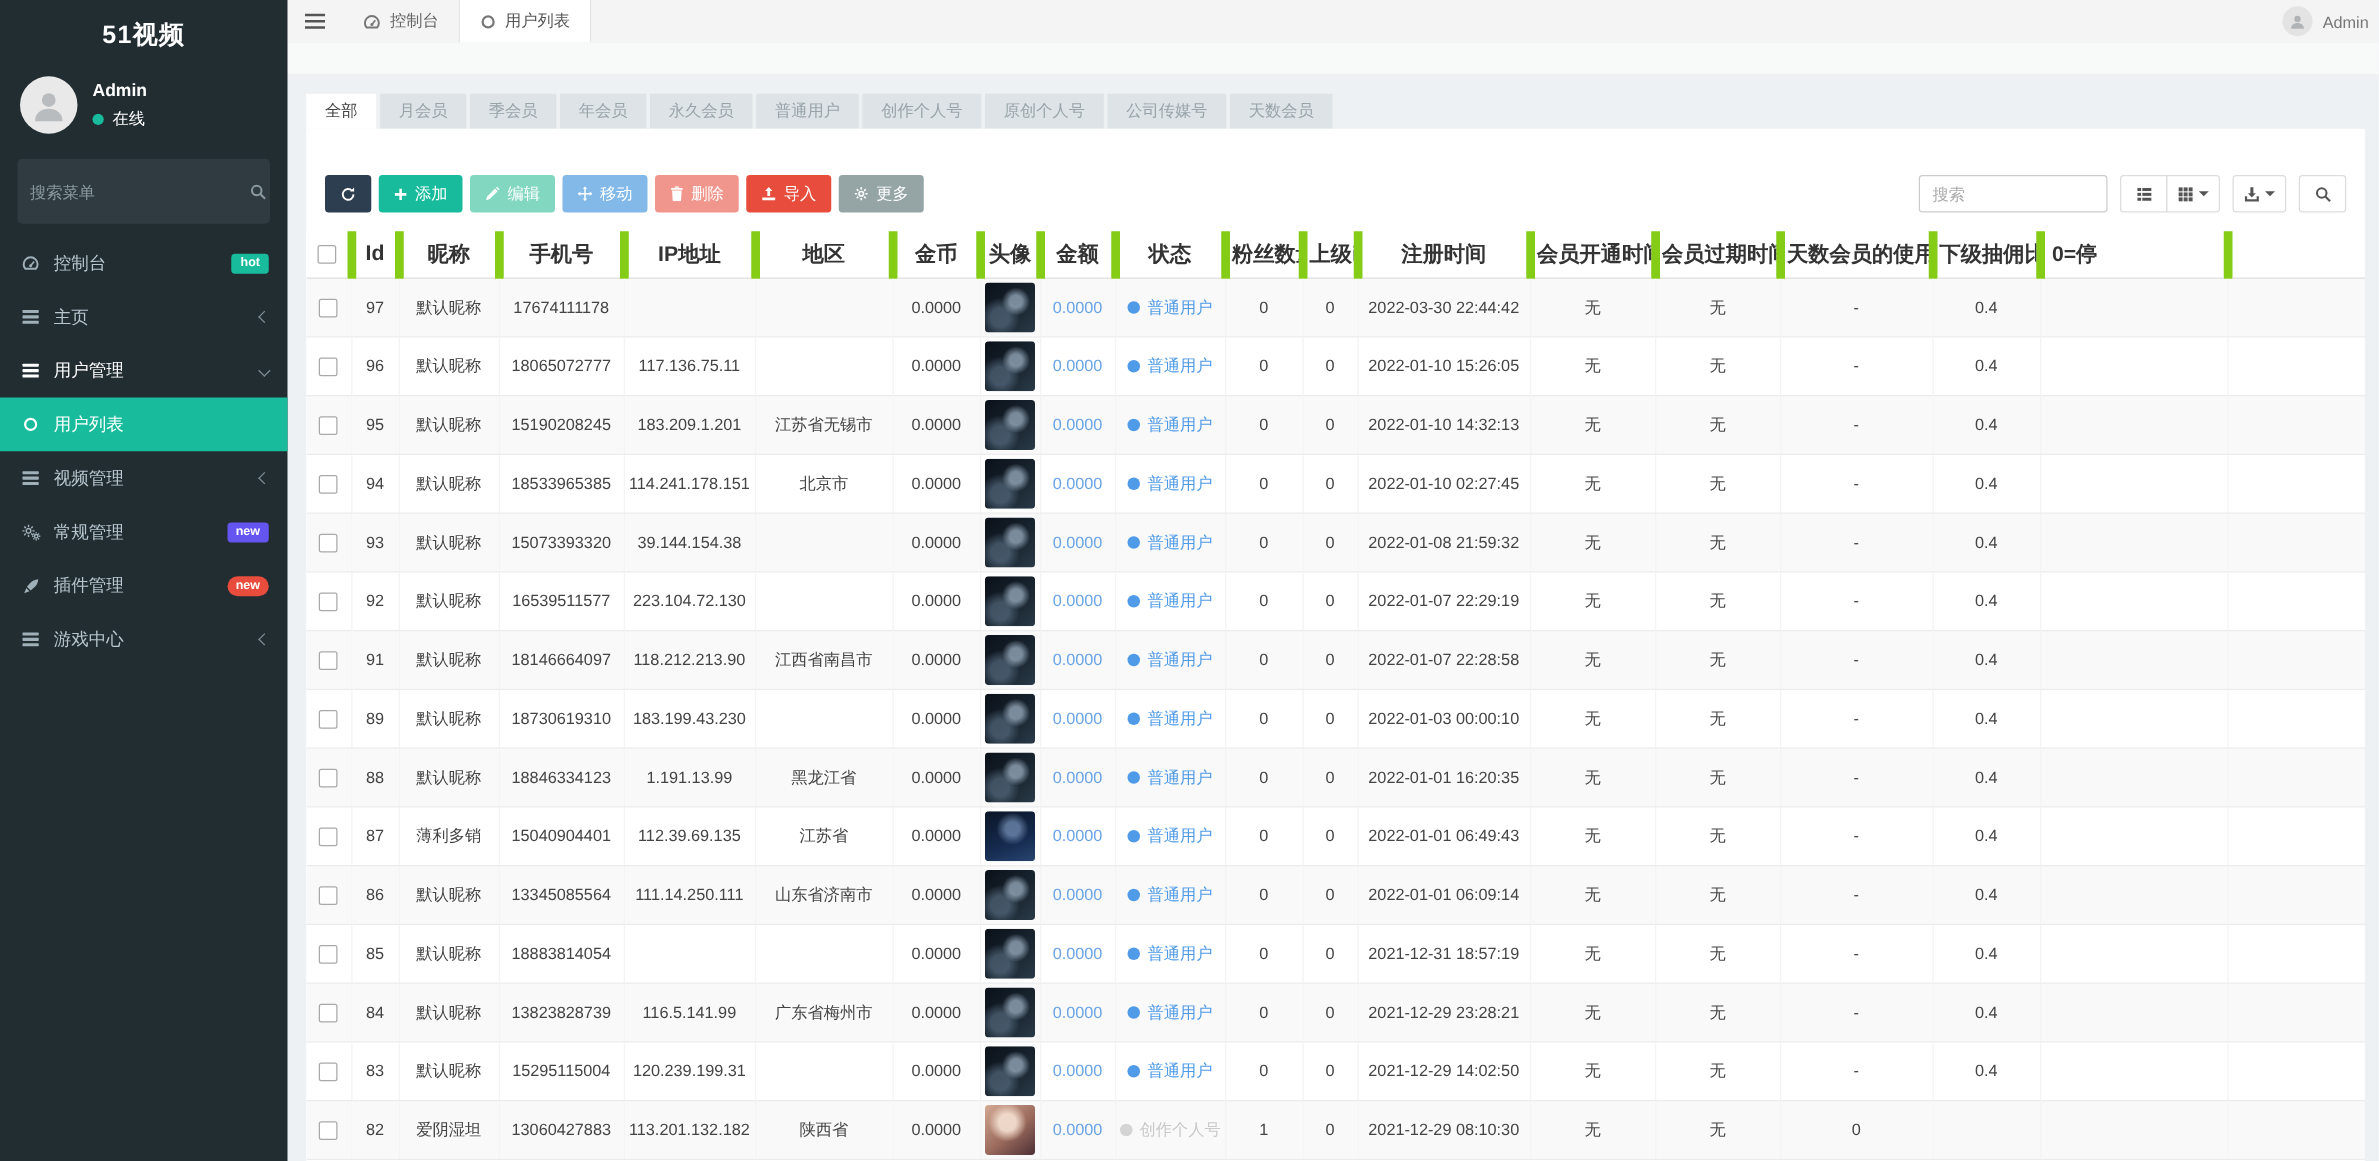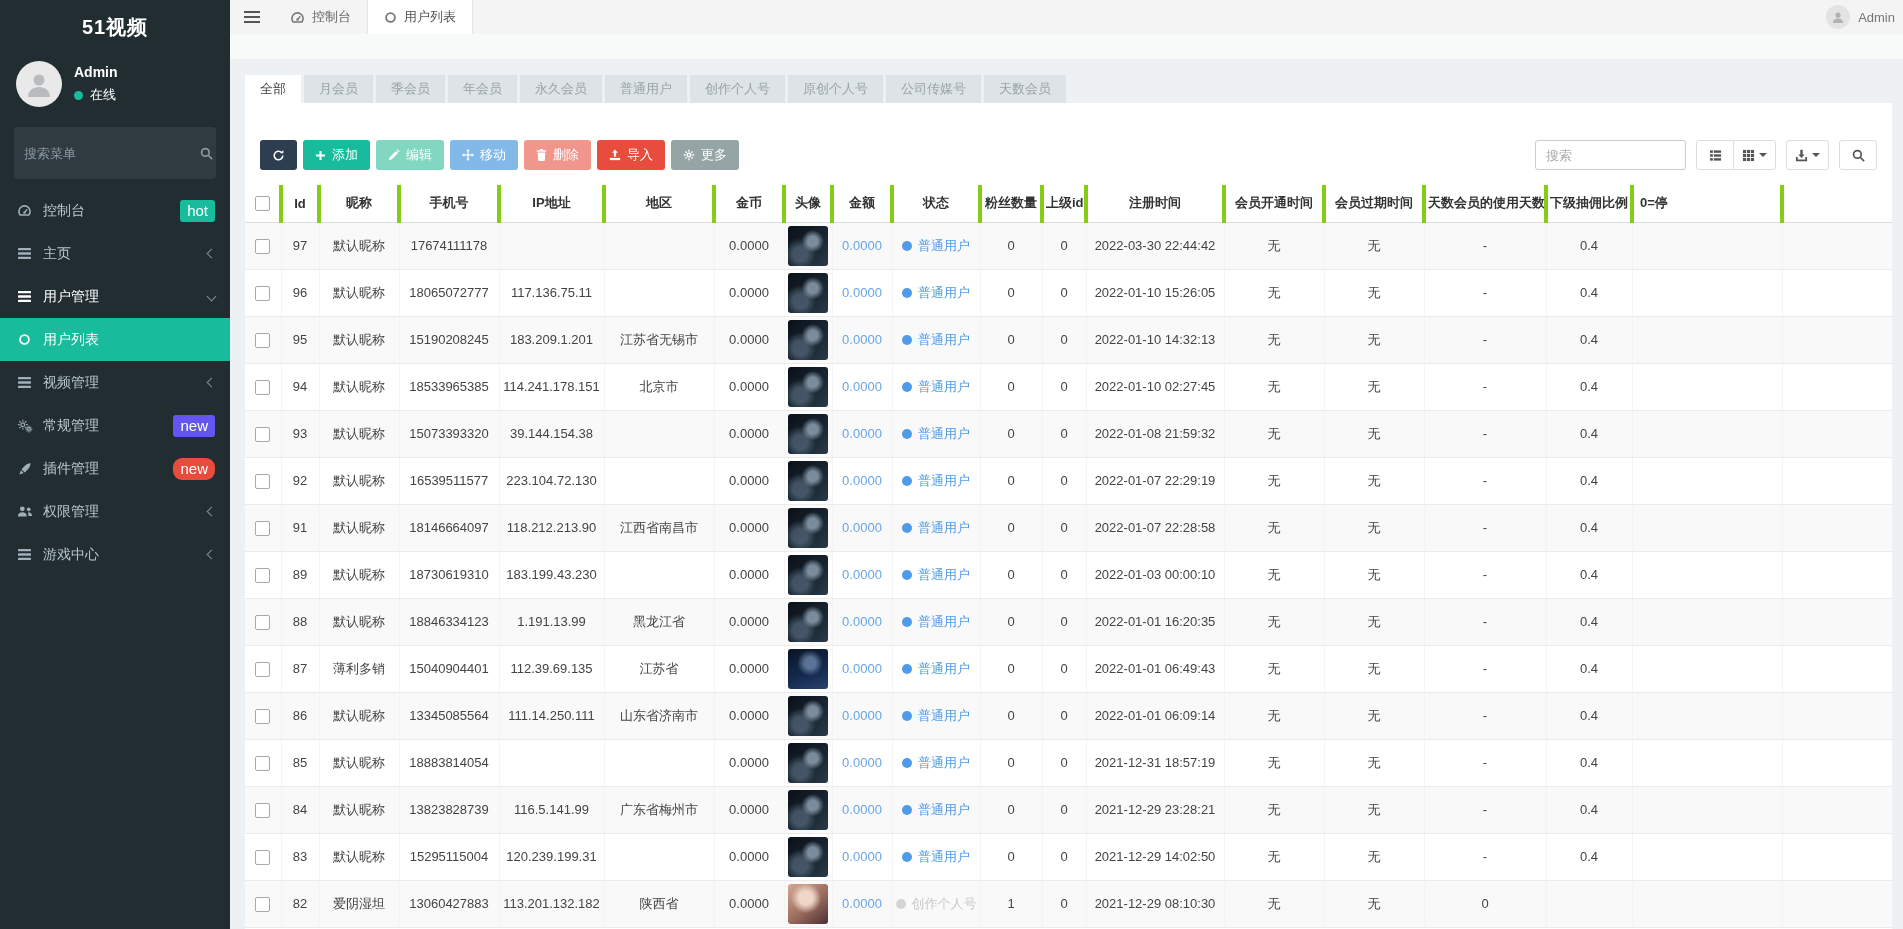--- a/index.html
+++ b/index.html
@@ -20,21 +20,21 @@
   .sidesearch input::placeholder { color:#8a99a0; }
   .ssicon { color:#8a99a0; display:flex; }
   #menu { margin-top:10px; }
   .menu-item { height:43px; display:flex; align-items:center; padding:0 15px; color:#b8c7ce; cursor:pointer; font-size:14px; }
   .menu-item .mi-icon { width:19px; display:flex; justify-content:center; color:#9fb0b8; flex:none; }
   .menu-item .mi-label { margin-left:9px; white-space:nowrap; }
   .menu-item.expanded { color:#fff; }
   .menu-item.expanded .mi-icon { color:#fff; }
   .menu-item.active { background:#18bc9c; color:#fff; }
   .menu-item.active .mi-icon { color:#fff; }
-  .mi-badge { margin-left:auto; color:#fff; font-size:15px; font-weight:normal; padding:2px 7px; border-radius:3px; line-height:1.2; }
+  .mi-badge { margin-left:auto; color:#fff; font-size:10px; font-weight:bold; padding:2px 7px; border-radius:3px; line-height:1.2; }
   .mi-badge.pill { border-radius:9px; }
   .mi-chevron { margin-left:auto; width:7px; height:7px; border-right:1.6px solid #7f8f96; border-bottom:1.6px solid #7f8f96; flex:none; }
   .mi-chevron.left { transform:rotate(135deg); }
   .mi-chevron.down { transform:rotate(45deg); }
 
   
   #topbar { position:absolute; left:230px; top:0; right:0; height:34px; background:#f4f4f4; display:flex; align-items:stretch; }
   #hamburger { width:44px; display:flex; align-items:center; justify-content:center; cursor:pointer; }
   .hbars { width:16px; height:2px; background:#555; position:relative; }
   .hbars::before,.hbars::after { content:""; position:absolute; left:0; width:16px; height:2px; background:#555; }
@@ -64,21 +64,21 @@
   .igroup { display:flex; margin-left:10px; }
   .ibtn { height:30px; min-width:38px; background:#fff; border:1px solid #ddd; color:#555; display:inline-flex; align-items:center; justify-content:center; gap:4px; cursor:pointer; padding:0 8px; }
   .igroup .ibtn + .ibtn { margin-left:-1px; }
   .igroup .ibtn:first-child { border-radius:3px 0 0 3px; }
   .igroup .ibtn:last-child { border-radius:0 3px 3px 0; }
   .igroup.single .ibtn { border-radius:3px; }
   .caret { width:0; height:0; border-left:4px solid transparent; border-right:4px solid transparent; border-top:4px solid #555; display:inline-block; }
 
   
   table { border-collapse:collapse; table-layout:fixed; width:1837px; }
-  th { height:37px; font-size:13px; font-weight:bold; color:#333; text-align:center; border-bottom:1px solid #ddd; border-right:4px solid #84cc16; background:#fff; white-space:nowrap; overflow:hidden; padding:0 2px; }
+  th { height:37px; font-size:17px; font-weight:bold; color:#333; text-align:center; border-bottom:1px solid #ddd; border-right:7px solid #84cc16; background:#fff; white-space:nowrap; overflow:hidden; padding:0 2px; }
   th.col-stop { text-align:left; padding-left:6px; }
   td { height:47px; text-align:center; font-size:13px; color:#444; border-bottom:1px solid #ececec; border-right:1px solid #f4f4f4; white-space:nowrap; overflow:hidden; padding:0 2px; }
   tr.alt td { background:#f9f9f9; }
   .cb { width:15px; height:15px; border:1px solid #a9a9a9; border-radius:2px; background:#fff; display:inline-block; vertical-align:middle; cursor:pointer; }
   .avatar { width:40px; height:40px; border-radius:3px; display:inline-block; vertical-align:middle; cursor:pointer; }
   .av-dark { background:radial-gradient(circle at 62% 38%, rgba(175,195,215,.65) 0 14%, rgba(175,195,215,0) 32%), radial-gradient(circle at 30% 70%, rgba(120,145,170,.45) 0 18%, rgba(120,145,170,0) 40%), linear-gradient(135deg,#0a1018,#18242f 55%,#2a3a48); }
   .av-blue { background:radial-gradient(circle at 55% 35%, rgba(150,180,220,.55) 0 16%, rgba(150,180,220,0) 38%), linear-gradient(160deg,#0a1526,#152a4e 60%,#27456f); }
   .av-light { background:radial-gradient(circle at 45% 35%, rgba(245,225,210,.9) 0 20%, rgba(245,225,210,0) 45%), linear-gradient(140deg,#d3a893,#9a6a5c 55%,#4c2f35); }
   .amount-link { color:#68a4e6; cursor:pointer; }
   .status { display:inline-flex; align-items:center; gap:6px; cursor:pointer; }
@@ -193,34 +193,20 @@
         </div>
         <div class="menu-item">
           <span class="mi-icon">
             <svg width="14" height="13" viewBox="0 0 16 15">
               <path d="M14.5 1.5c-3.2.3-5.8 1.5-7.7 3.9L4 8.5 7.5 12l3.1-2.8c2.4-1.9 3.6-4.5 3.9-7.7z" fill="currentColor"></path>
               <path d="M3.4 9.6L1.5 14.5 6.4 12.6z" fill="currentColor"></path>
             </svg>
           </span>
           <span class="mi-label">插件管理</span>
           <span class="mi-badge pill" style="background: rgb(231, 76, 60);">new</span>
-        </div>
-        <div class="menu-item">
-          <span class="mi-icon">
-            <svg width="16" height="13" viewBox="0 0 18 14">
-              <g fill="currentColor">
-                <circle cx="6" cy="4" r="2.7"></circle>
-                <path d="M1 12.5c0-2.9 2.2-4.6 5-4.6s5 1.7 5 4.6z"></path>
-                <circle cx="13.2" cy="4.5" r="2.1"></circle>
-                <path d="M12.6 7.8c2.4.1 4.4 1.6 4.4 4.2h-4.2z"></path>
-              </g>
-            </svg>
-          </span>
-          <span class="mi-label">权限管理</span>
-          <span class="mi-chevron left"></span>
         </div>
         <div class="menu-item">
           <span class="mi-icon">
             <svg width="15" height="13" viewBox="0 0 16 14">
               <g fill="currentColor">
                 <rect x="1" y="1" width="14" height="2.6" rx="0.6"></rect>
                 <rect x="1" y="5.7" width="14" height="2.6" rx="0.6"></rect>
                 <rect x="1" y="10.4" width="14" height="2.6" rx="0.6"></rect>
               </g>
             </svg>

